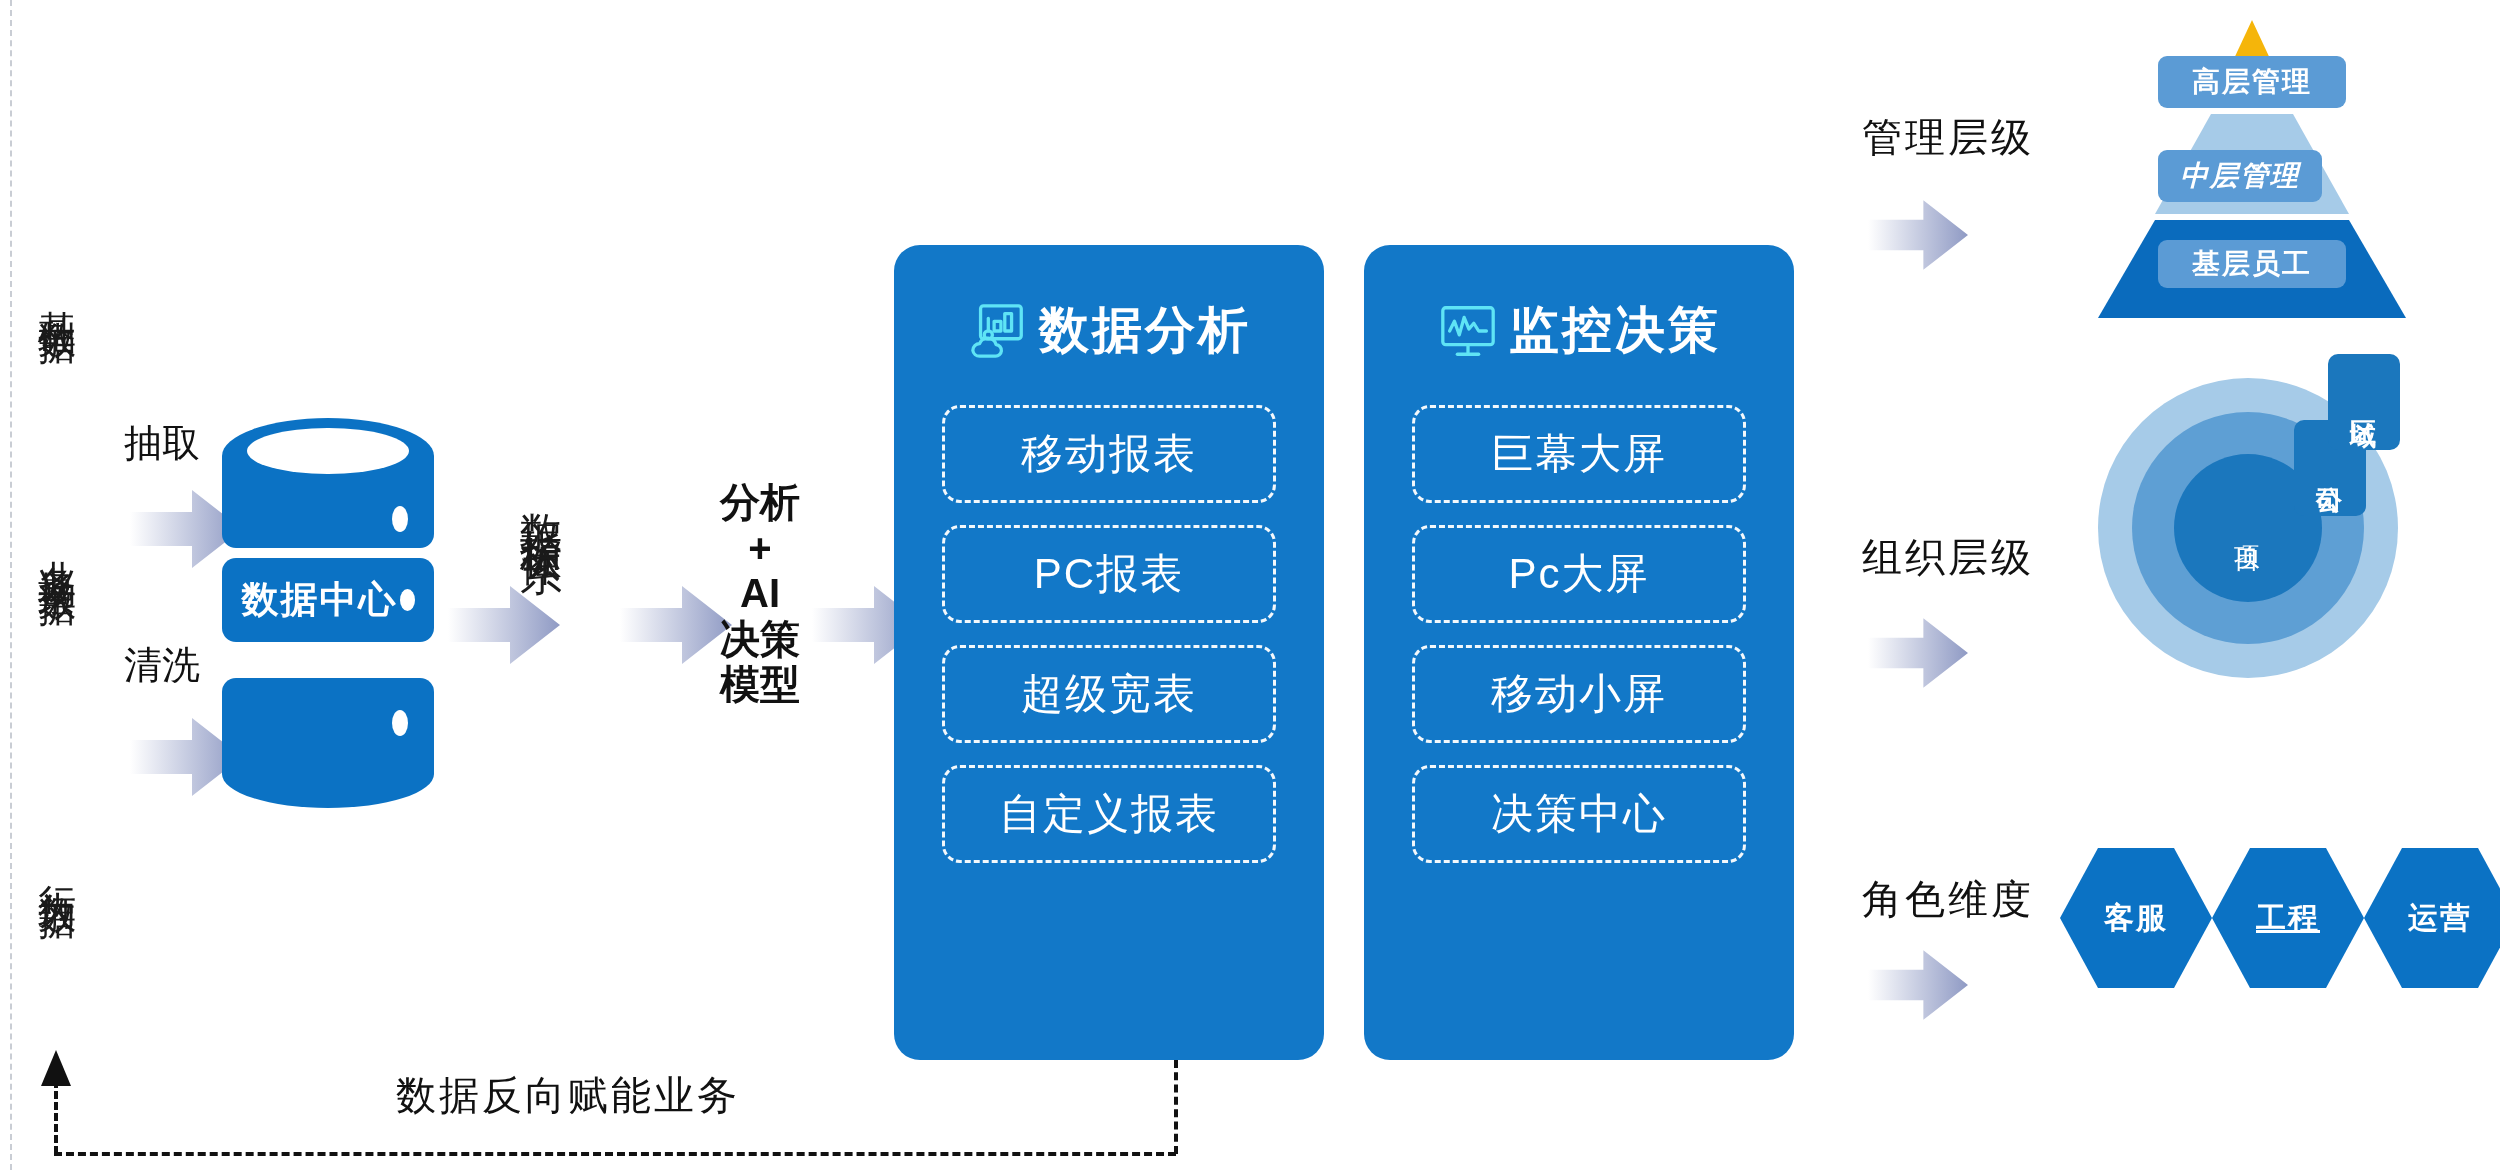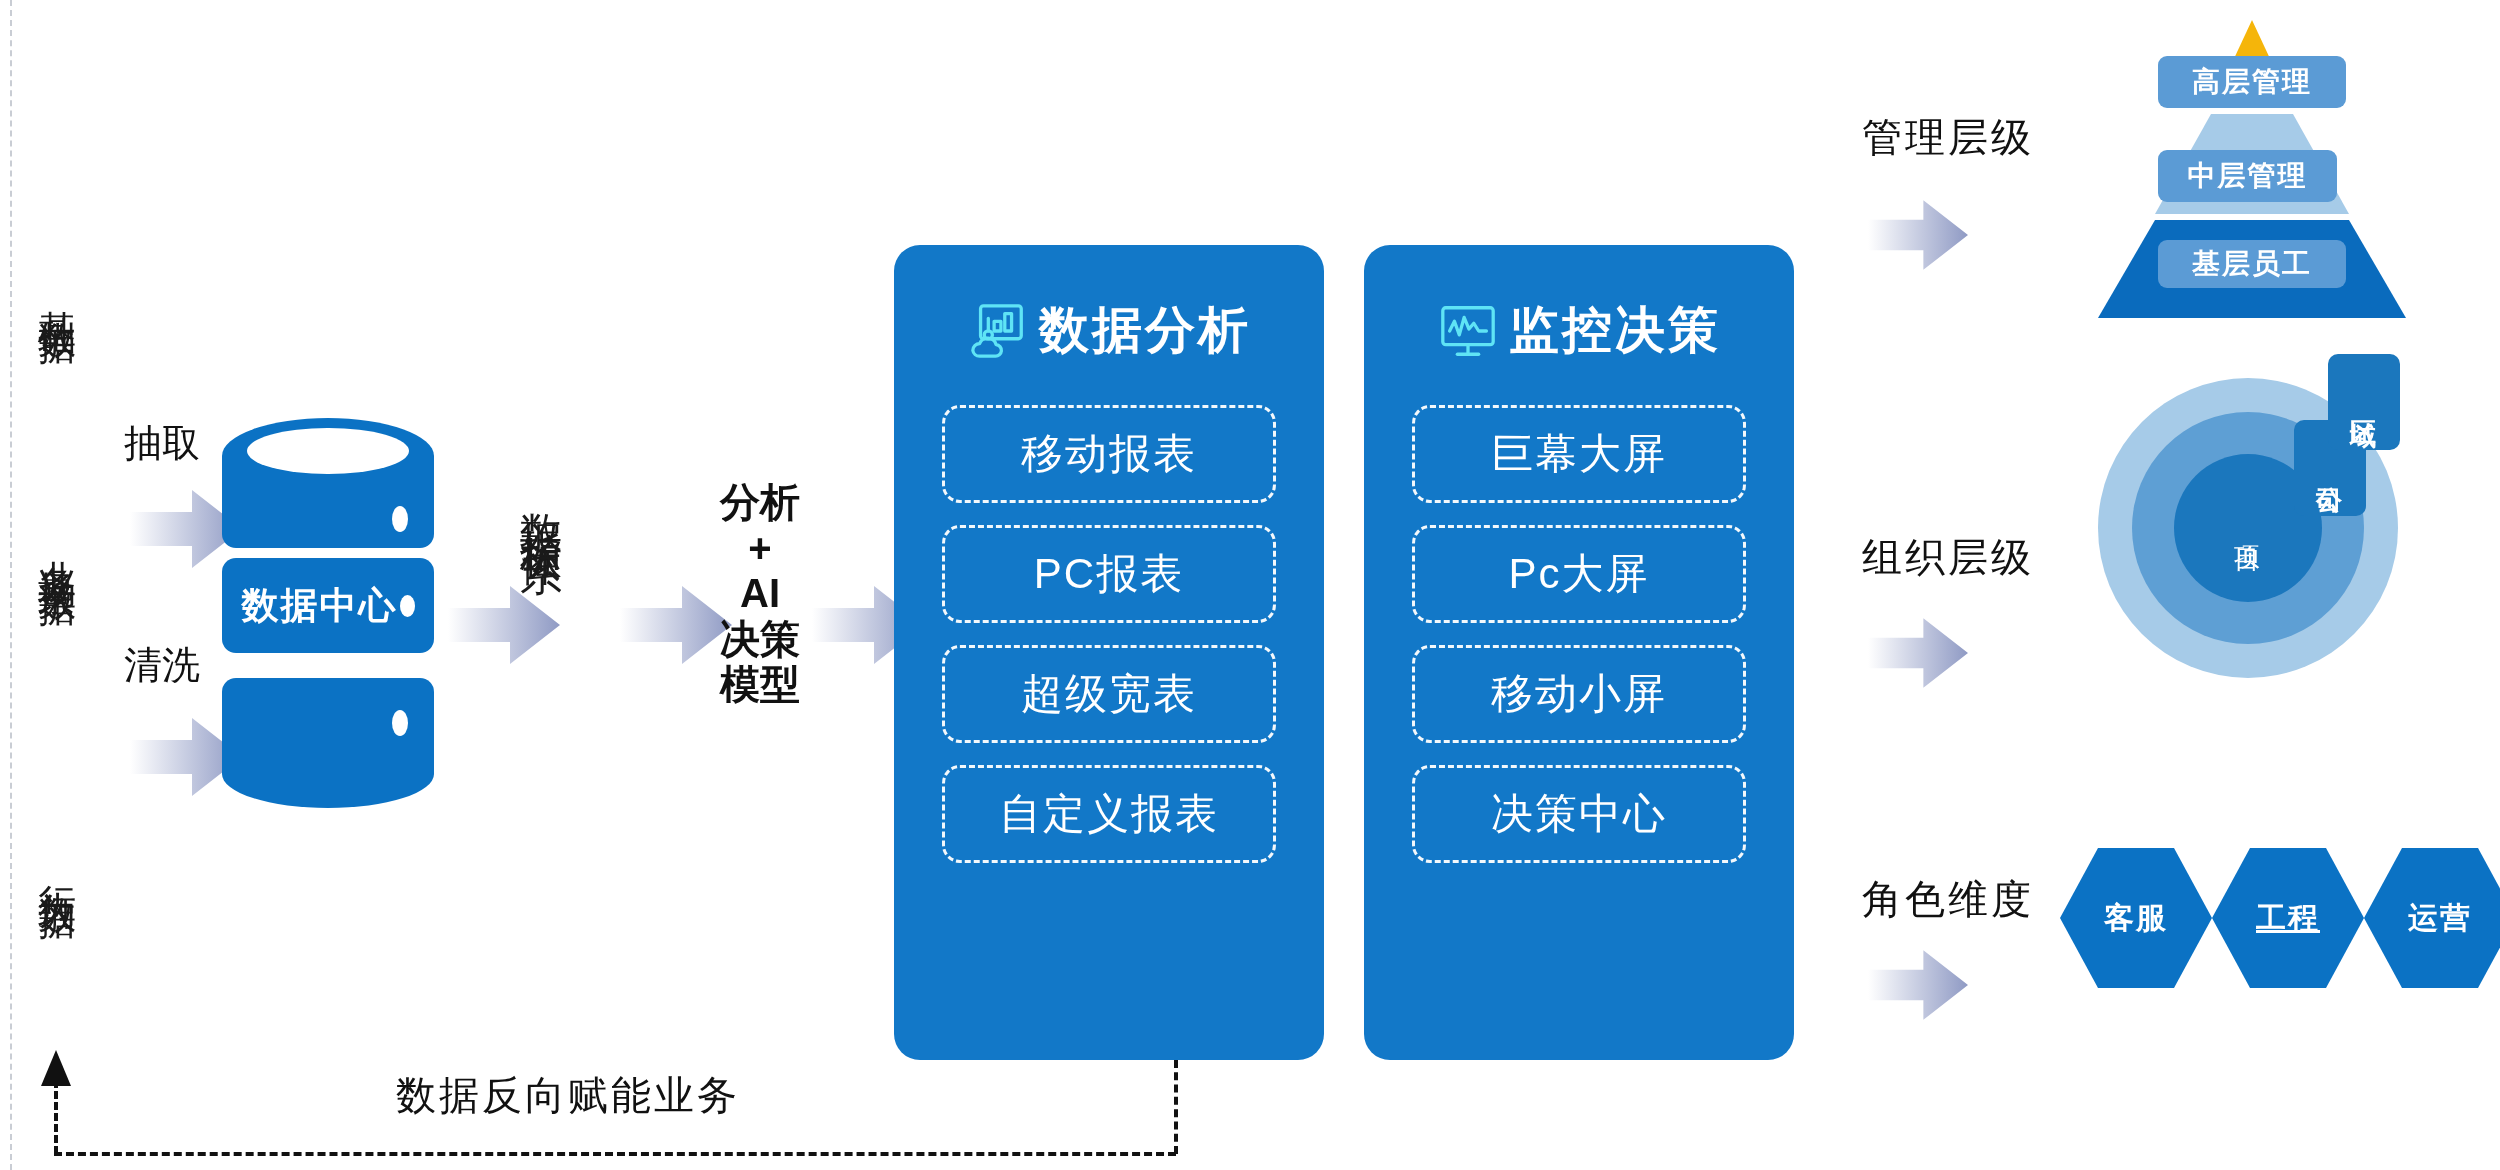--- a/index.html
+++ b/index.html
@@ -196,21 +196,21 @@
     </svg>
   </div>
 
   <div class="plabel" style="left:124px;top:418px;">抽取</div>
   <div class="plabel" style="left:124px;top:640px;">清洗</div>
 
   <div class="db" style="left:222px;top:418px;width:212px;height:390px;">
     <div class="db-seg db-top" style="top:0;height:130px;">
       <div class="db-dot" style="top:88px;"></div>
     </div>
-    <div class="db-seg db-mid" style="top:140px;height:95px;">
+    <div class="db-seg db-mid" style="top:140px;height:84px;">
       <div class="db-label">
         <span>数据中心</span>
           <span class="ldot"></span>
       </div>
     </div>
     <div class="db-seg db-bot" style="top:260px;height:130px;">
       <div class="db-dot" style="top:32px;"></div>
     </div>
   </div>
 
@@ -311,21 +311,21 @@
     </svg>
   </div>
 
   <div class="pyr" style="left:2066px;top:18px;">
     <svg width="372" height="302" viewBox="0 0 372 302">
       <polygon points="186,2 227,90 145,90" fill="#f5b50a"></polygon>
       <polygon points="145,96 227,96 283,196 89,196" fill="#a6cbe8"></polygon>
       <polygon points="89,202 283,202 340,300 32,300" fill="#0a6bbd"></polygon>
     </svg>
     <div class="pyr-tag" style="left:92px;top:38px;width:188px;height:52px;background:#5b9bd5;font-size:28px;letter-spacing:2px;">高层管理</div>
-    <div class="pyr-tag" style="left:92px;top:132px;width:179px;height:52px;background:#5b9bd5;font-size:28px;letter-spacing:2px;">中层管理</div>
+    <div class="pyr-tag" style="left:92px;top:132px;width:164px;height:52px;background:#5b9bd5;font-size:28px;letter-spacing:2px;font-style:italic;">中层管理</div>
     <div class="pyr-tag" style="left:92px;top:222px;width:188px;height:48px;background:#5b9bd5;font-size:28px;letter-spacing:2px;">基层员工</div>
   </div>
 
   <div class="rsec-label" style="left:1862px;top:530px;">组织层级</div>
   <div class="garrow" style="left:1868px;top:618px;">
     <svg width="100" height="70" viewBox="0 0 112 78">
       <defs>
           <linearGradient id="ga7" x1="0" y1="0" x2="1" y2="0">
         <stop offset="0" stop-color="#ffffff"></stop>
             <stop offset="1" stop-color="#8f9ac4"></stop>

